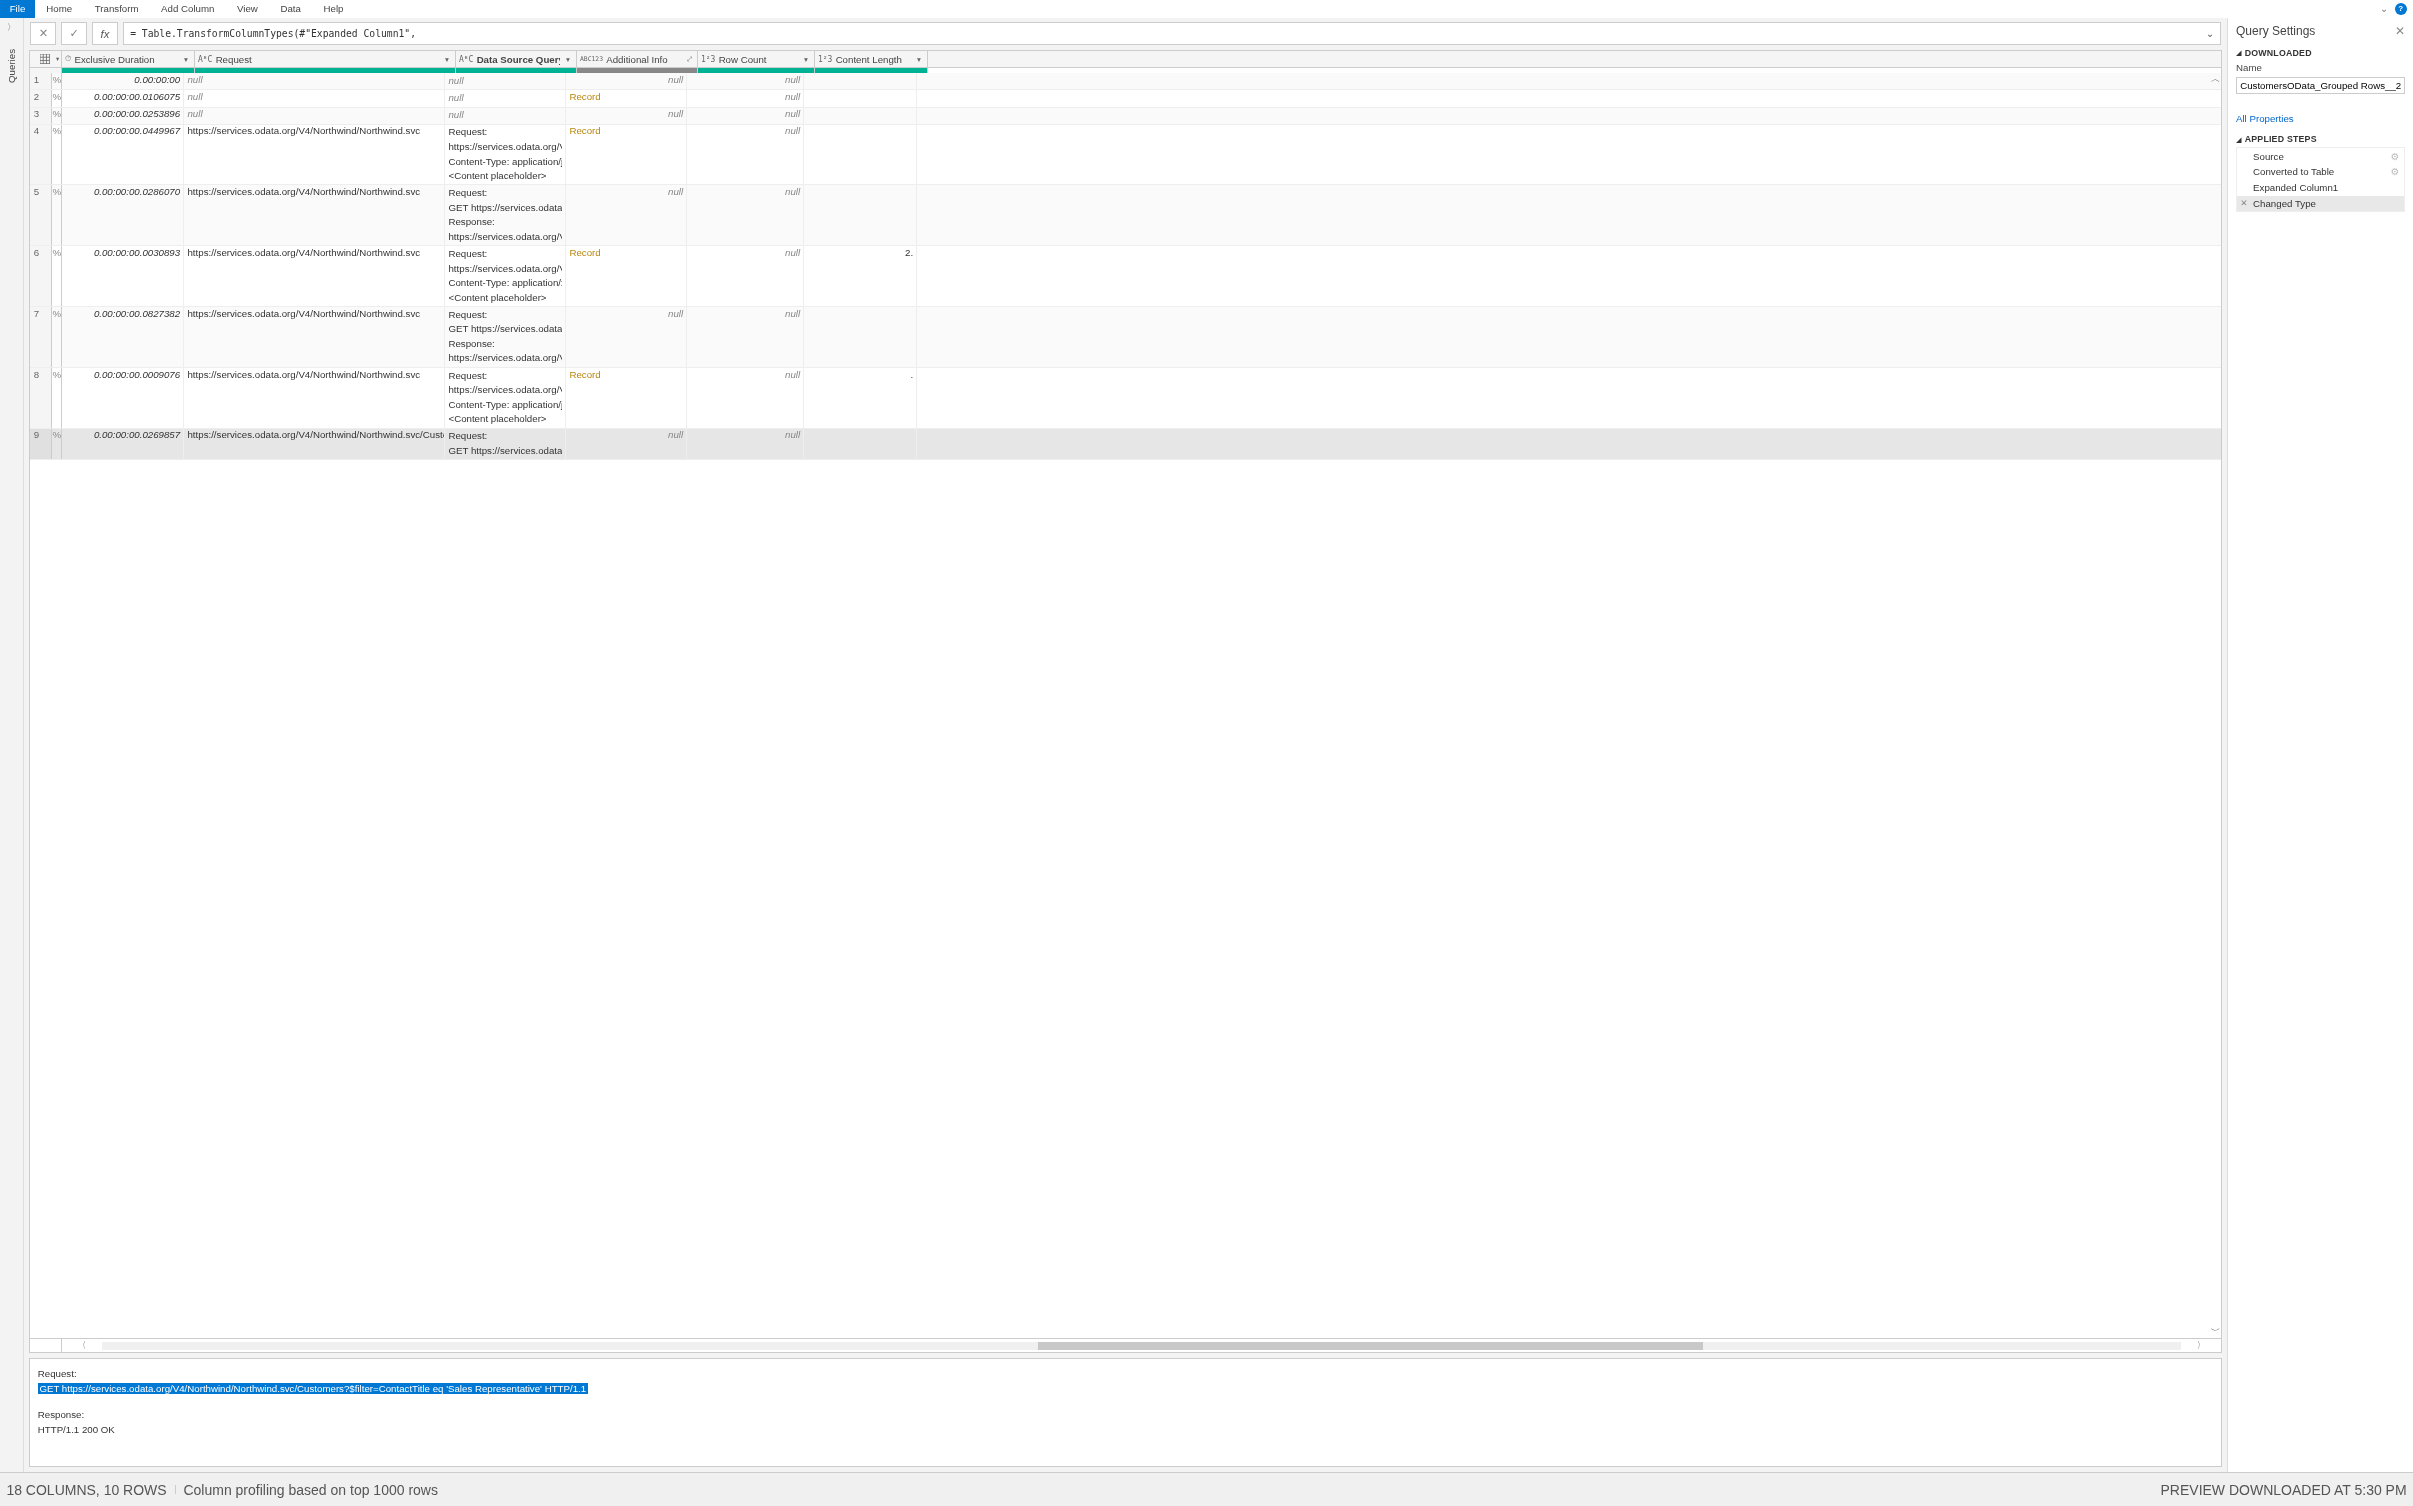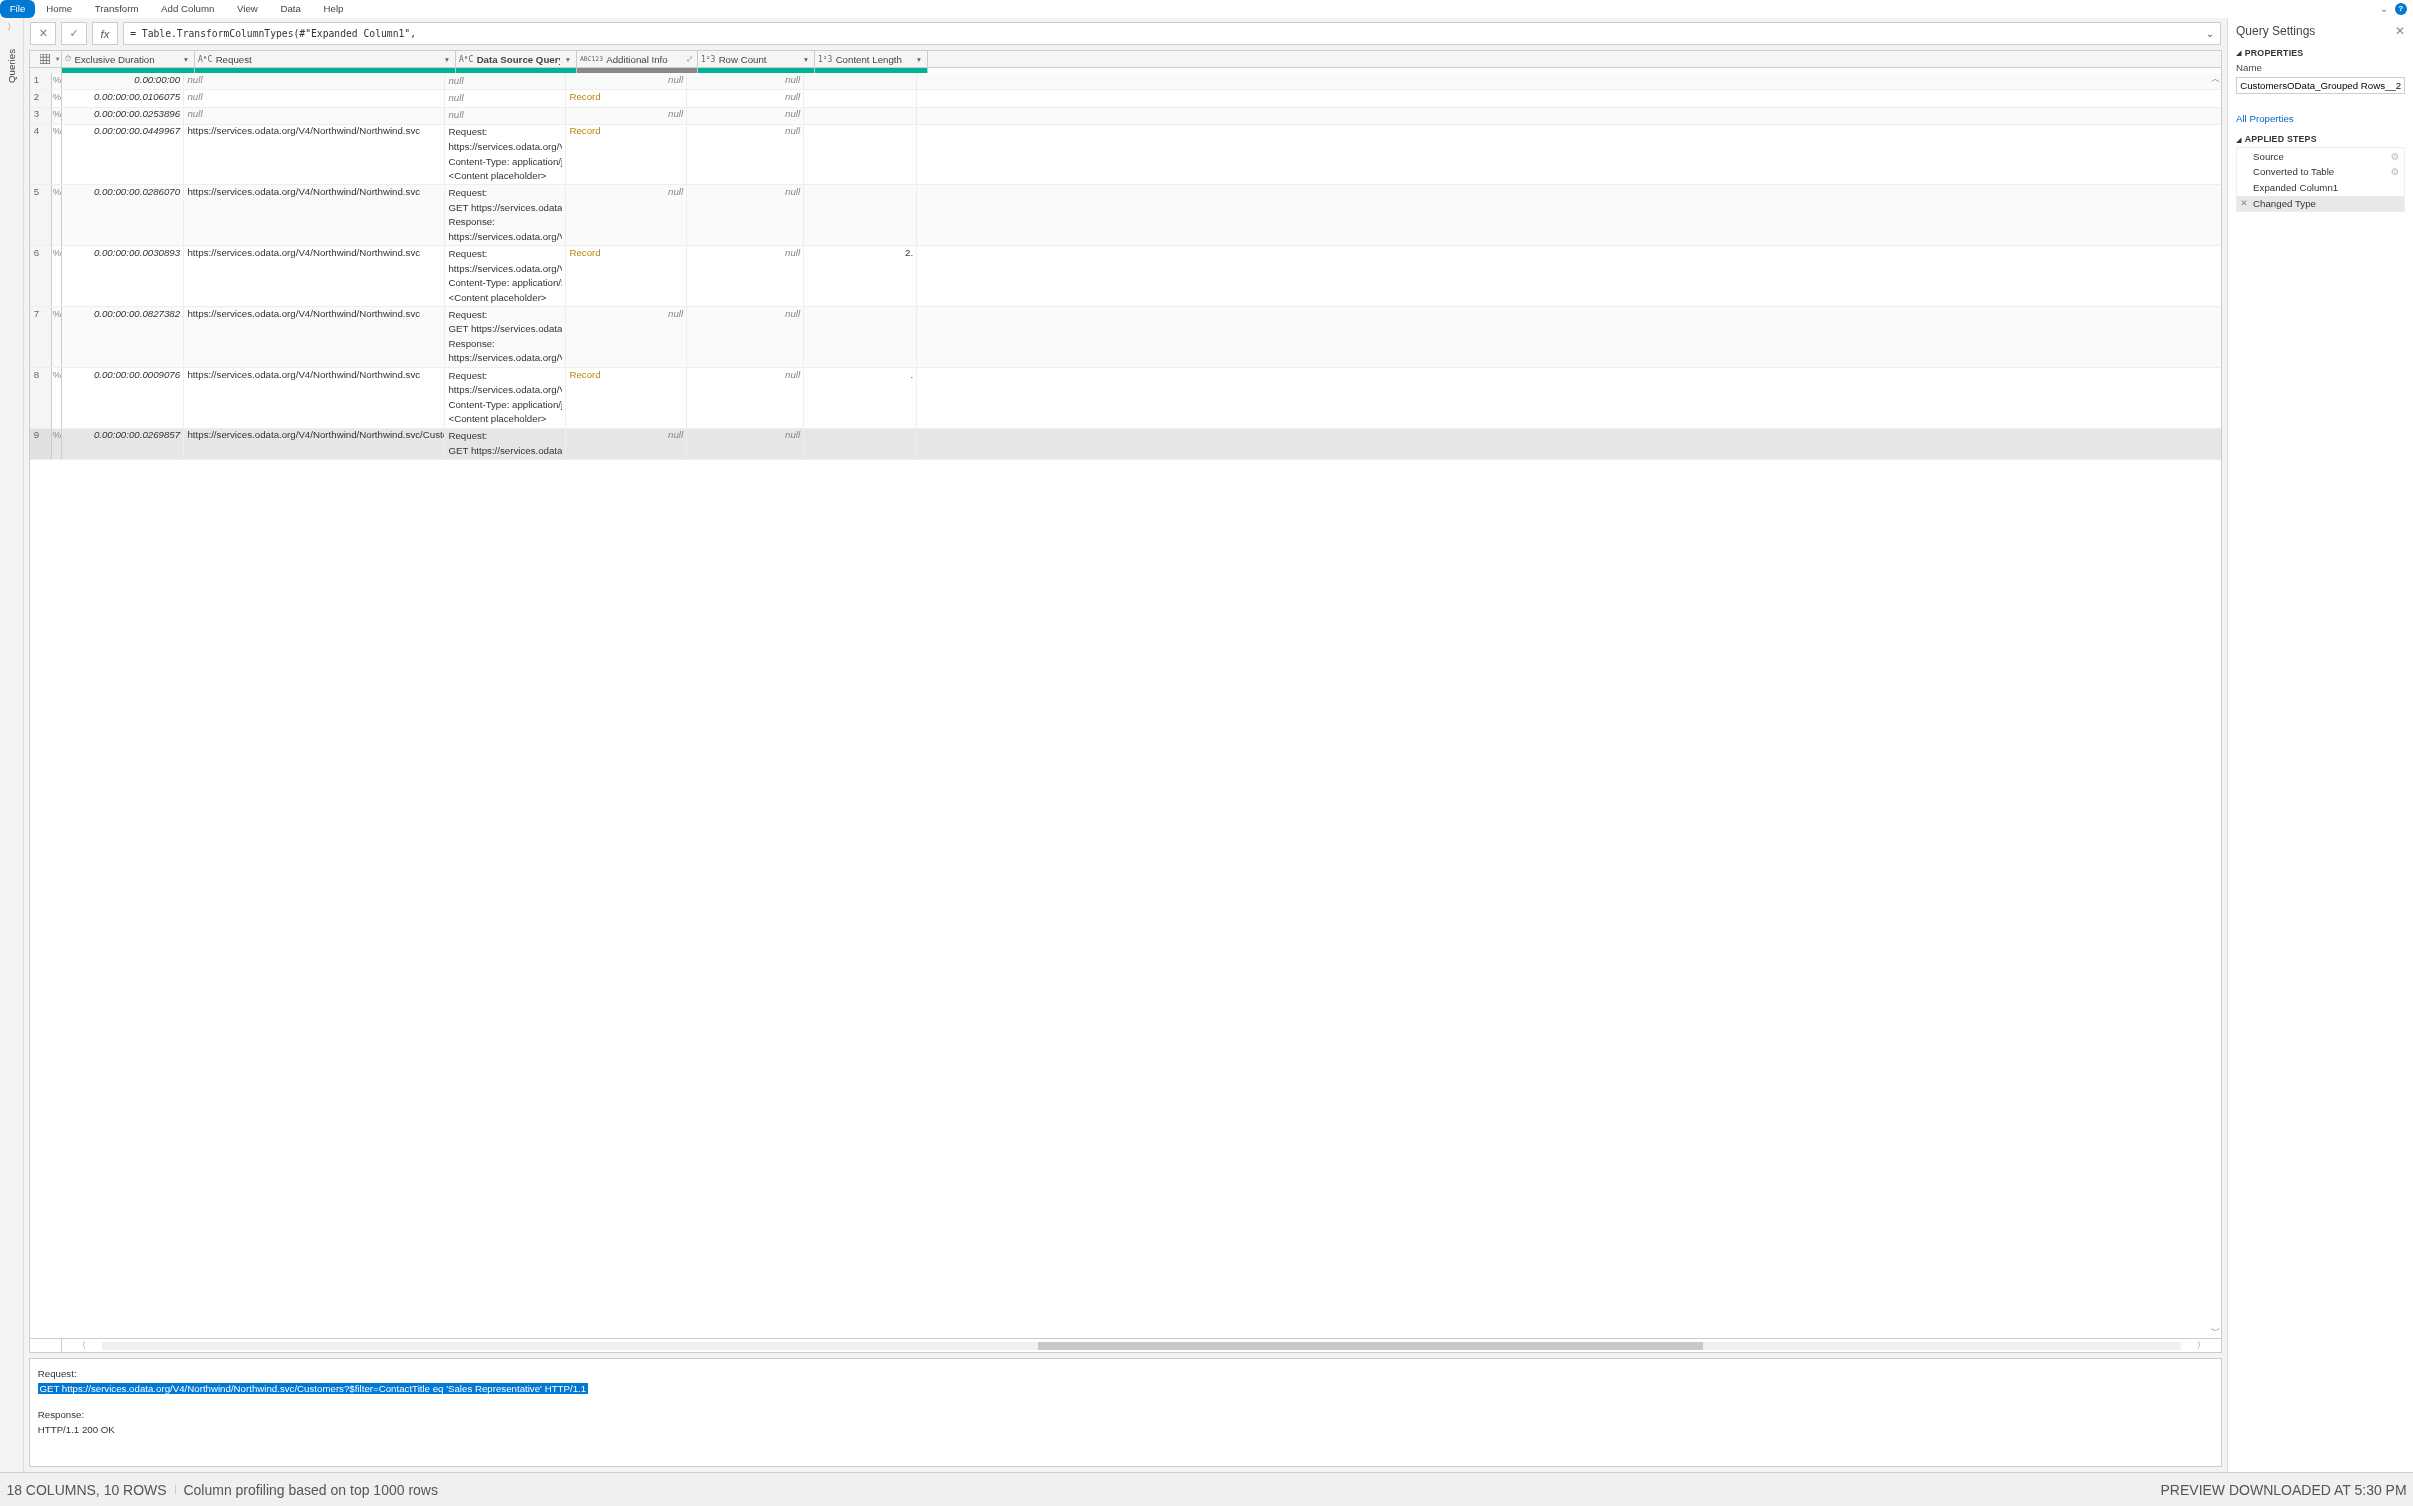--- a/index.html
+++ b/index.html
@@ -1,21 +1,21 @@
 <!DOCTYPE html>
 <html style="font-size:13px"><head>
 <meta charset="utf-8">
 <style>
 * { box-sizing: border-box; margin: 0; padding: 0; }
 body { font-family: "Segoe UI", Arial, sans-serif; font-size: 9.7px; background: #f3f3f3; color: #333; overflow: hidden; }
 .app { display: flex; flex-direction: column; height: 100vh; }
 
 
 .menubar { display: flex; align-items: stretch; background: #fff; height: 17.7px; }
-.menubar .file { background: #0078d4; color: #fff; padding: 0 9.7px; display: flex; align-items: center; font-size: 9.7px; border-radius: 6px; }
+.menubar .file { background: #0078d4; color: #fff; padding: 0 9.7px; display: flex; align-items: center; font-size: 9.7px; }
 .menubar .item { padding: 0 11.3px; display: flex; align-items: center; color: #444; }
 .menubar .spacer { flex: 1; }
 .menubar .right { display: flex; align-items: center; gap: 6.4px; padding-right: 6.4px; }
 .help-circle { width: 12px; height: 12px; border-radius: 50%; background: #0078d4; color: #fff; display: flex; align-items: center; justify-content: center; font-size: 8px; font-weight: bold; }
 
 
 .main { display: flex; flex: 1; min-height: 0; }
 .queries-collapsed { width: 24px; border-right: 0.8px solid #ddd; display: flex; flex-direction: column; align-items: center; padding-top: 4.8px; background:#f3f3f3; }
 .queries-collapsed .expand { color:#666; font-size:8.8px; }
 .queries-label-vertical { writing-mode: vertical-rl; transform: rotate(180deg); color: #444; margin-top: 14.5px; font-size:9.7px; }
@@ -351,21 +351,21 @@
     </div>
 
     <div class="qsettings">
       <div class="qs-title">
         <span>Query Settings</span>
         <span style="color:#888;">✕</span>
       </div>
       <div class="qs-section">
         <div class="qs-toggle">
             <span style="font-size:7.2px;">◢</span>
-            <span class="qs-h">PROPERTIES</span>
+            <span class="qs-h">DOWNLOADED</span>
           </div>
         <div class="qs-name-label">Name</div>
         <input class="qs-name-input" value="CustomersOData_Grouped Rows__2020" style="">
         <a class="qs-link">All Properties</a>
       </div>
       <div class="qs-section">
         <div class="qs-toggle">
             <span style="font-size:7.2px;">◢</span>
             <span class="qs-h">APPLIED STEPS</span>
           </div>

